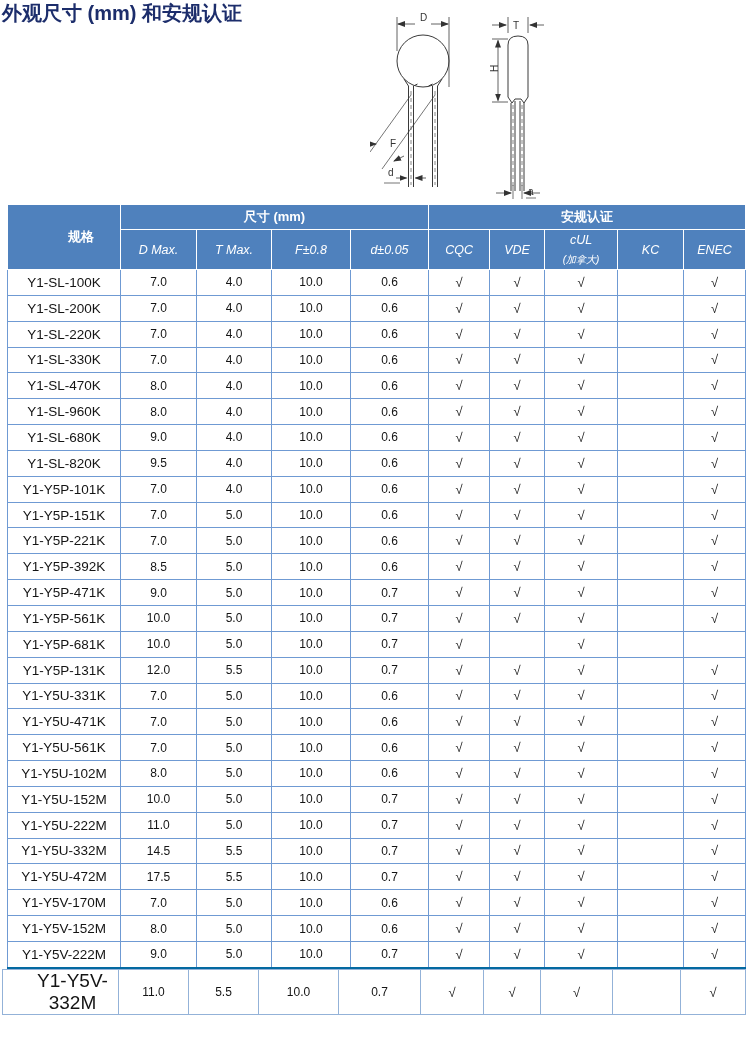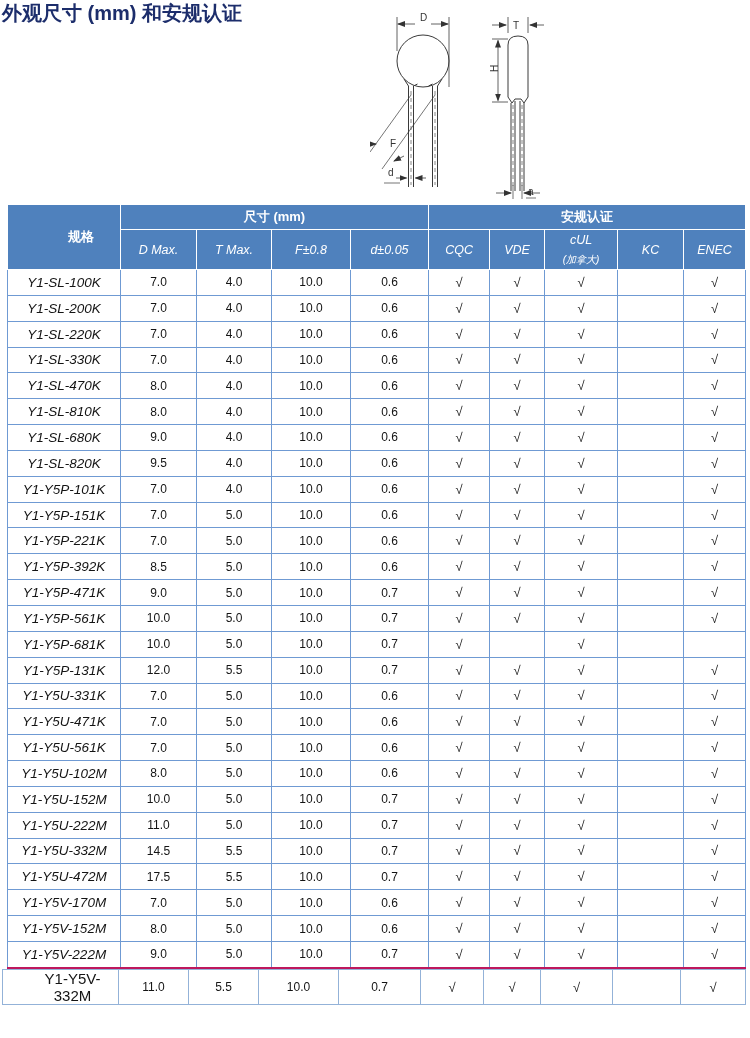--- a/index.html
+++ b/index.html
@@ -24,28 +24,28 @@
   }
   #main-table thead .group-row th{height:24px;font-weight:bold;font-size:13px;}
   #main-table thead .sub-row th{height:39px;font-style:italic;}
   #main-table thead th.spec-head{font-size:13px;padding-left:34px;}
   .cul-sub{display:block;font-size:10px;line-height:12px;margin-top:7px;}
 
   #main-table tbody td{
     border:1px solid #6f9ad3;text-align:center;vertical-align:middle;
     font-size:12px;color:#141414;padding:0;height:24.85px;
   }
-  #main-table tbody td.spec{font-size:13.5px;font-style:italic;}
-  #main-table tbody tr:last-child td{border-bottom:2px solid #be185d;}
+  #main-table tbody td.spec{font-size:13.5px;}
+  #main-table tbody tr:last-child td{border-bottom:2px solid #0369a1;}
 
   #offset-table td{
     border:1px solid #93b2d8;text-align:center;vertical-align:middle;
     font-size:12px;color:#141414;padding:0;height:24px;
   }
-  #offset-table td.spec{font-size:15px;padding-left:24px;}
+  #offset-table td.spec{font-size:19px;padding-left:24px;}
 
   .check{font-size:13px;color:#222;}
 </style>
 </head>
 <body>
 
 <div class="page-title">外观尺寸 (mm) 和安规认证</div>
 
 <svg class="diagram" viewBox="0 0 215 192">
   <defs>
@@ -188,21 +188,21 @@
         <td>4.0</td>
         <td>10.0</td>
         <td>0.6</td>
         <td><span class="check">√</span></td>
         <td><span class="check">√</span></td>
         <td><span class="check">√</span></td>
         <td></td>
         <td><span class="check">√</span></td>
       </tr>
       <tr>
-        <td class="spec">Y1-SL-810K</td>
+        <td class="spec">Y1-SL-960K</td>
         <td>8.0</td>
         <td>4.0</td>
         <td>10.0</td>
         <td>0.6</td>
         <td><span class="check">√</span></td>
         <td><span class="check">√</span></td>
         <td><span class="check">√</span></td>
         <td></td>
         <td><span class="check">√</span></td>
       </tr>

